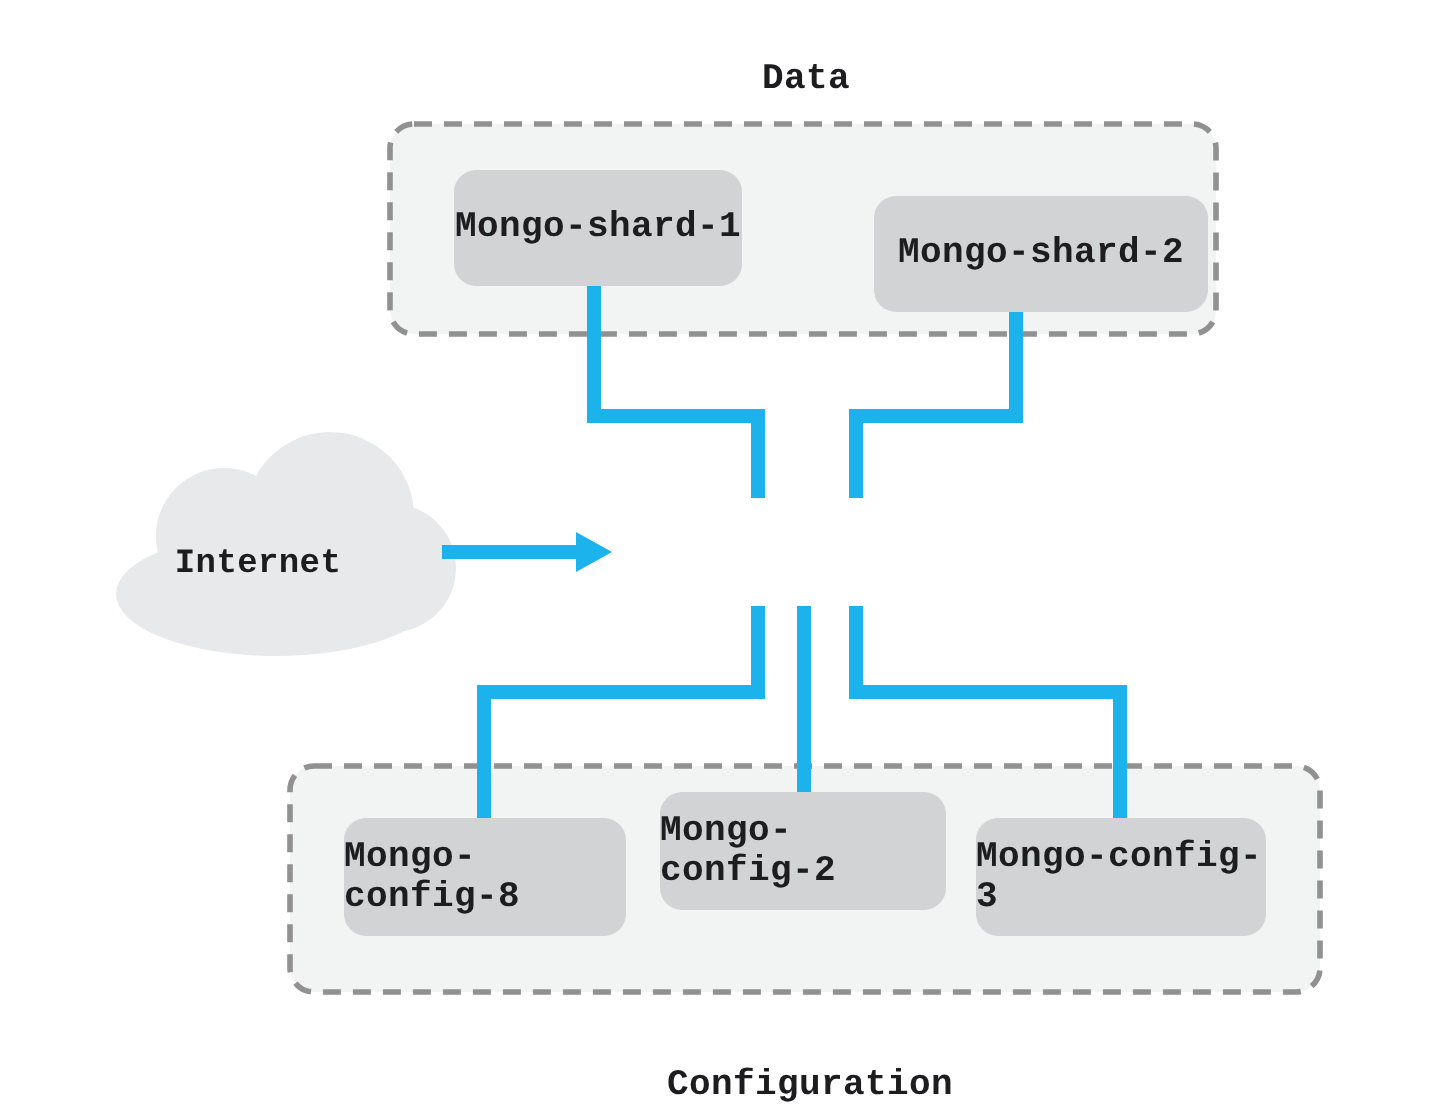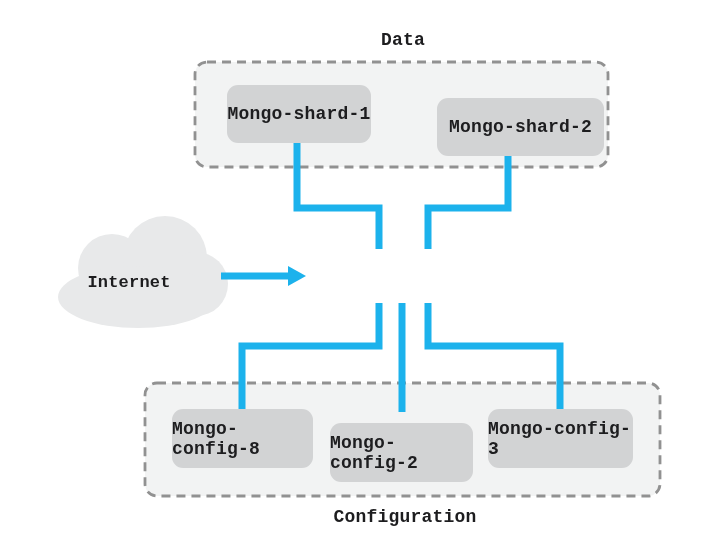--- a/index.html
+++ b/index.html
@@ -82,33 +82,33 @@
       <circle cx="165" cy="258" r="42"></circle>
       <circle cx="196" cy="284" r="32"></circle>
       <ellipse cx="138" cy="297" rx="80" ry="31"></ellipse>
     </g>
 
     <line class="connector" x1="221" y1="276" x2="289" y2="276"></line>
     <polygon class="arrow-head" points="288,266 306,276 288,286"></polygon>
   </svg>
 
   <div class="group-label" style="left: 295px; top: 30px; width: 216px;">Data</div>
-  <div class="group-label" style="left: 295px; top: 507px; width: 220px;">Configuration</div>
+  <div class="group-label" style="left: 295px; top: 533px; width: 220px;">Configuration</div>
 
   <div class="cloud-label" style="left: 69px; top: 273px; width: 120px;">Internet</div>
 
   <div class="node" style="left: 227px; top: 85px; width: 144px; height: 58px;">
     <span>Mongo-shard-1</span>
   </div>
   <div class="node" style="left: 437px; top: 98px; width: 167px; height: 58px;">
     <span>Mongo-shard-2</span>
   </div>
   <div class="node" style="left: 172px; top: 409px; width: 141px; height: 59px;">
     <span>Mongo-config-8</span>
   </div>
-  <div class="node" style="left: 330px; top: 423px; width: 143px; height: 59px;">
+  <div class="node" style="left: 330px; top: 396px; width: 143px; height: 59px;">
     <span>Mongo-config-2</span>
   </div>
   <div class="node" style="left: 488px; top: 409px; width: 145px; height: 59px;">
     <span>Mongo-config-3</span>
   </div>
 
 </div>
 
 </body></html>

